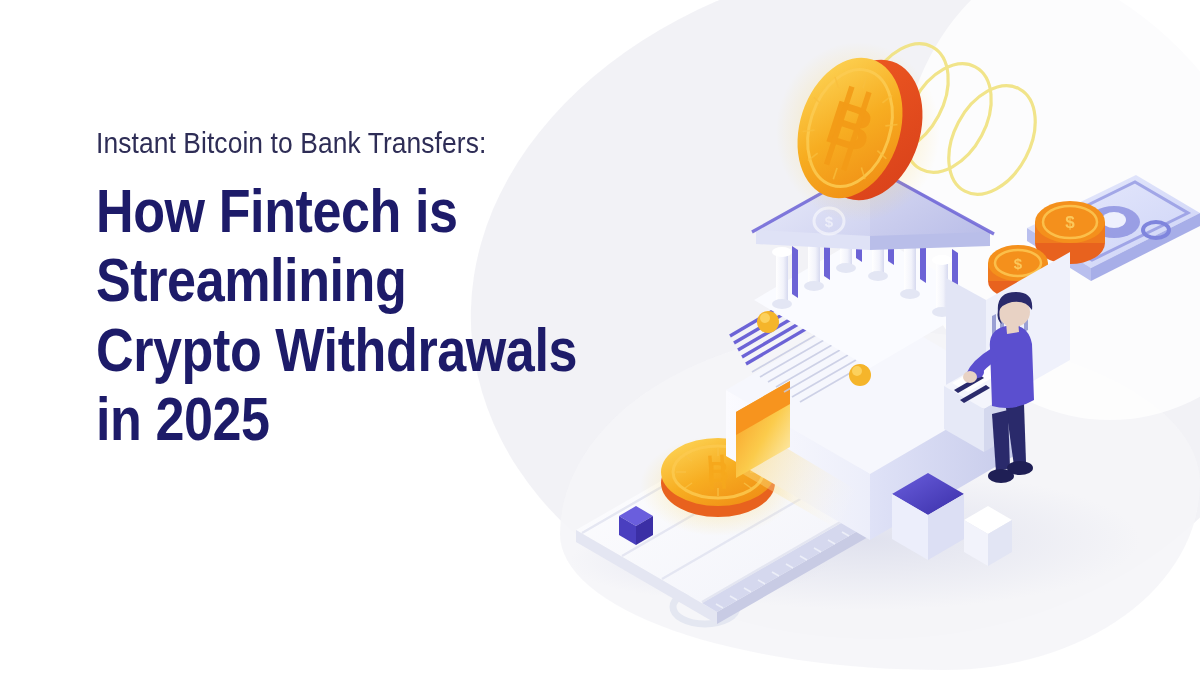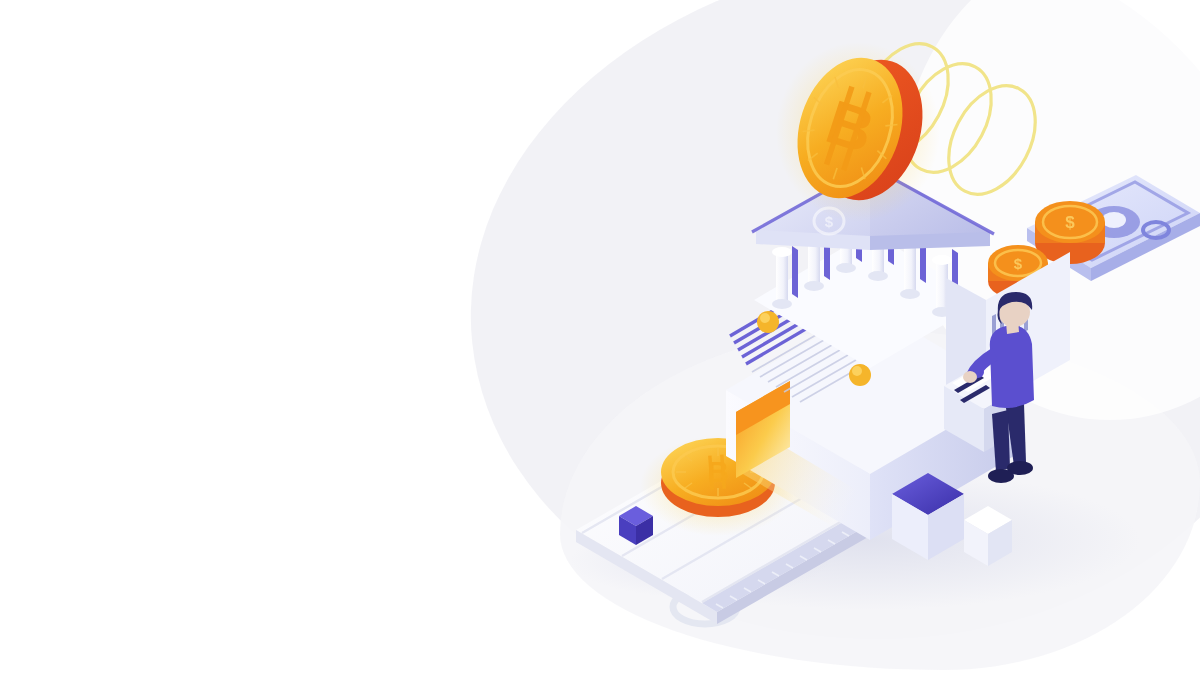--- a/index.html
+++ b/index.html
@@ -96,20 +96,29 @@
 </style>
 </head>
 <body>
 
 <div id="banner">
 
   <div class="bg-blob"></div>
   <div class="bg-blob2"></div>
   <div class="bg-white-cut"></div>
 
+  <div class="text-block">
+    <div class="eyebrow">Instant Bitcoin to Bank Transfers:</div>
+    <div class="headline">
+      <span class="hl-line">How Fintech is</span>
+      <span class="hl-line">Streamlining</span>
+      <span class="hl-line">Crypto Withdrawals</span>
+      <span class="hl-line">in 2025</span>
+    </div>
+  </div>
 
   <div class="illus">
   <svg width="660" height="675" viewBox="0 0 660 675" xmlns="http://www.w3.org/2000/svg">
     <defs>
       <linearGradient id="gVault" x1="0" y1="0" x2="1" y2="1">
         <stop offset="0%" stop-color="#f7941e"></stop>
         <stop offset="55%" stop-color="#fbcb4b"></stop>
         <stop offset="100%" stop-color="#fdf3c8"></stop>
       </linearGradient>
       <linearGradient id="gVaultBeam" x1="0" y1="0" x2="1" y2="0.4">

